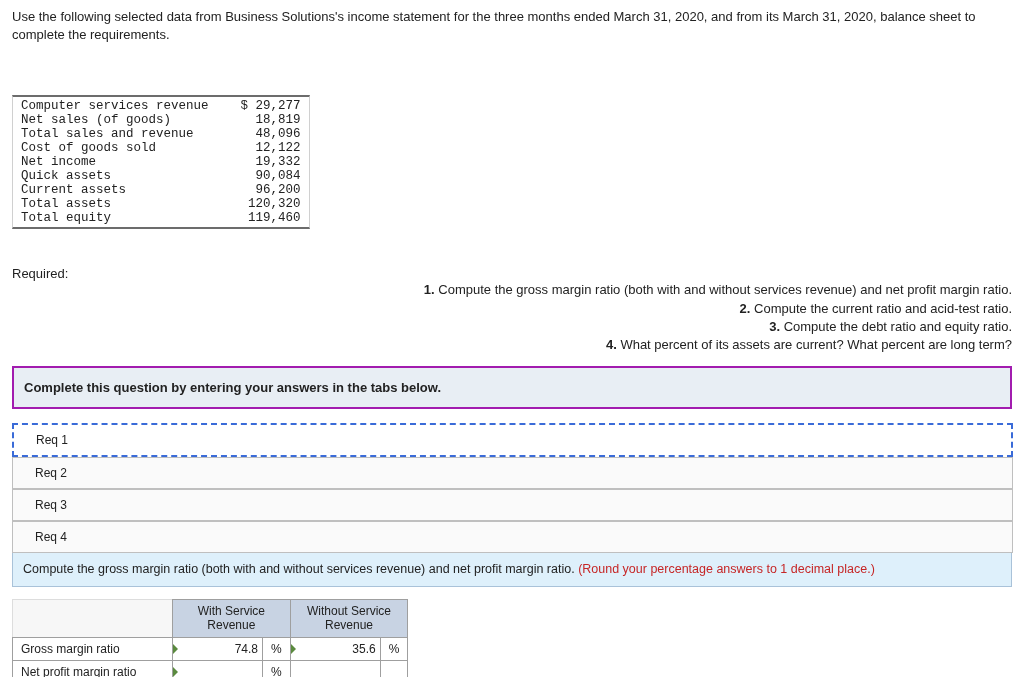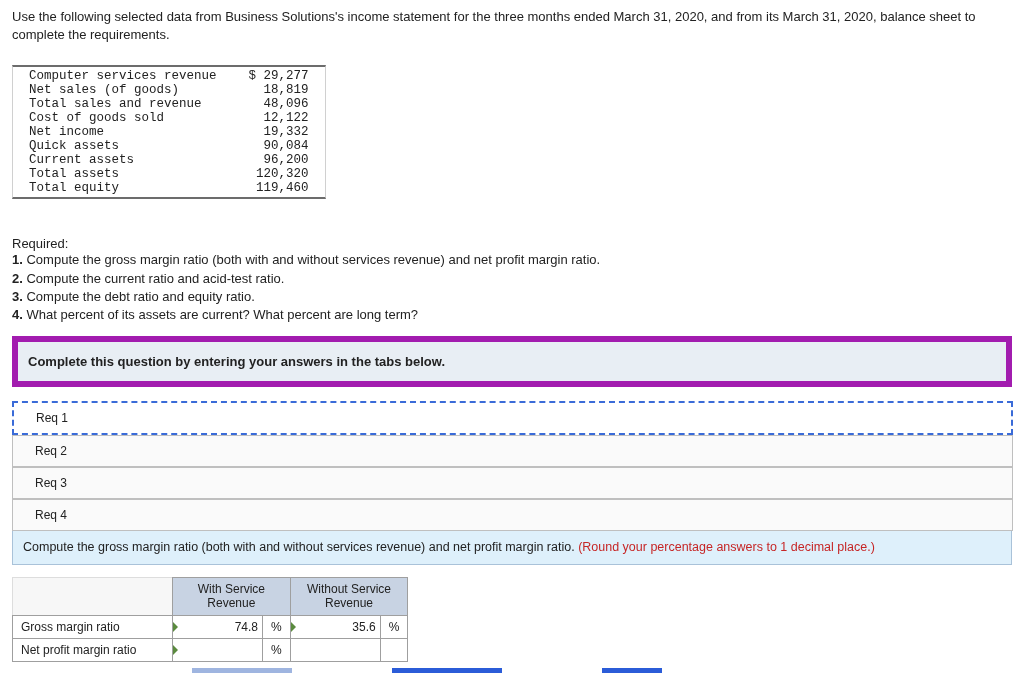--- a/index.html
+++ b/index.html
@@ -13,36 +13,37 @@
     width: 1024px;
   }
   .intro { line-height: 1.4; margin-bottom: 21px; }
   .data-block {
     border: 1px solid #d0d0d0;
     border-top-width: 2px;
     border-top-color:#6c6c6c;
     border-bottom-width: 2px;
     border-bottom-color:#6c6c6c;
     display: inline-block;
-    padding: 2px 8px;
+    padding: 2px 0;
     margin-bottom: 14px;
+    margin-top: 30px;
   }
   .data-block table { border-collapse: collapse; }
   .data-block td {
     font-family: "Courier New", Courier, monospace;
     font-size: 12.5px;
     padding: 0 8px;
     white-space: nowrap;
   }
   .data-block td.num { text-align: right; padding-left: 24px; padding-right:8px; }
   .required-title { font-weight: normal; margin-top: 20px; }
-  .required-list { margin: 0 0 12px 0; line-height: 1.4; }
+  .required-list { margin: 0 0 12px 0; line-height: 1.4; text-align: right; }
   .banner {
     background: #e8eef4;
-    border: 6px solid #a21caf;
+    border: 2px solid #a21caf;
     padding: 12px 10px;
     font-weight: bold;
     margin-bottom: 14px;
   }
   .tabs { display: flex; gap: 0; margin-bottom: 0; flex-direction: column; }
   .tab {
     border: 1px solid #bfbfbf;
     background: #fafafa;
     padding: 8px 22px;
     font-size: 12px;

